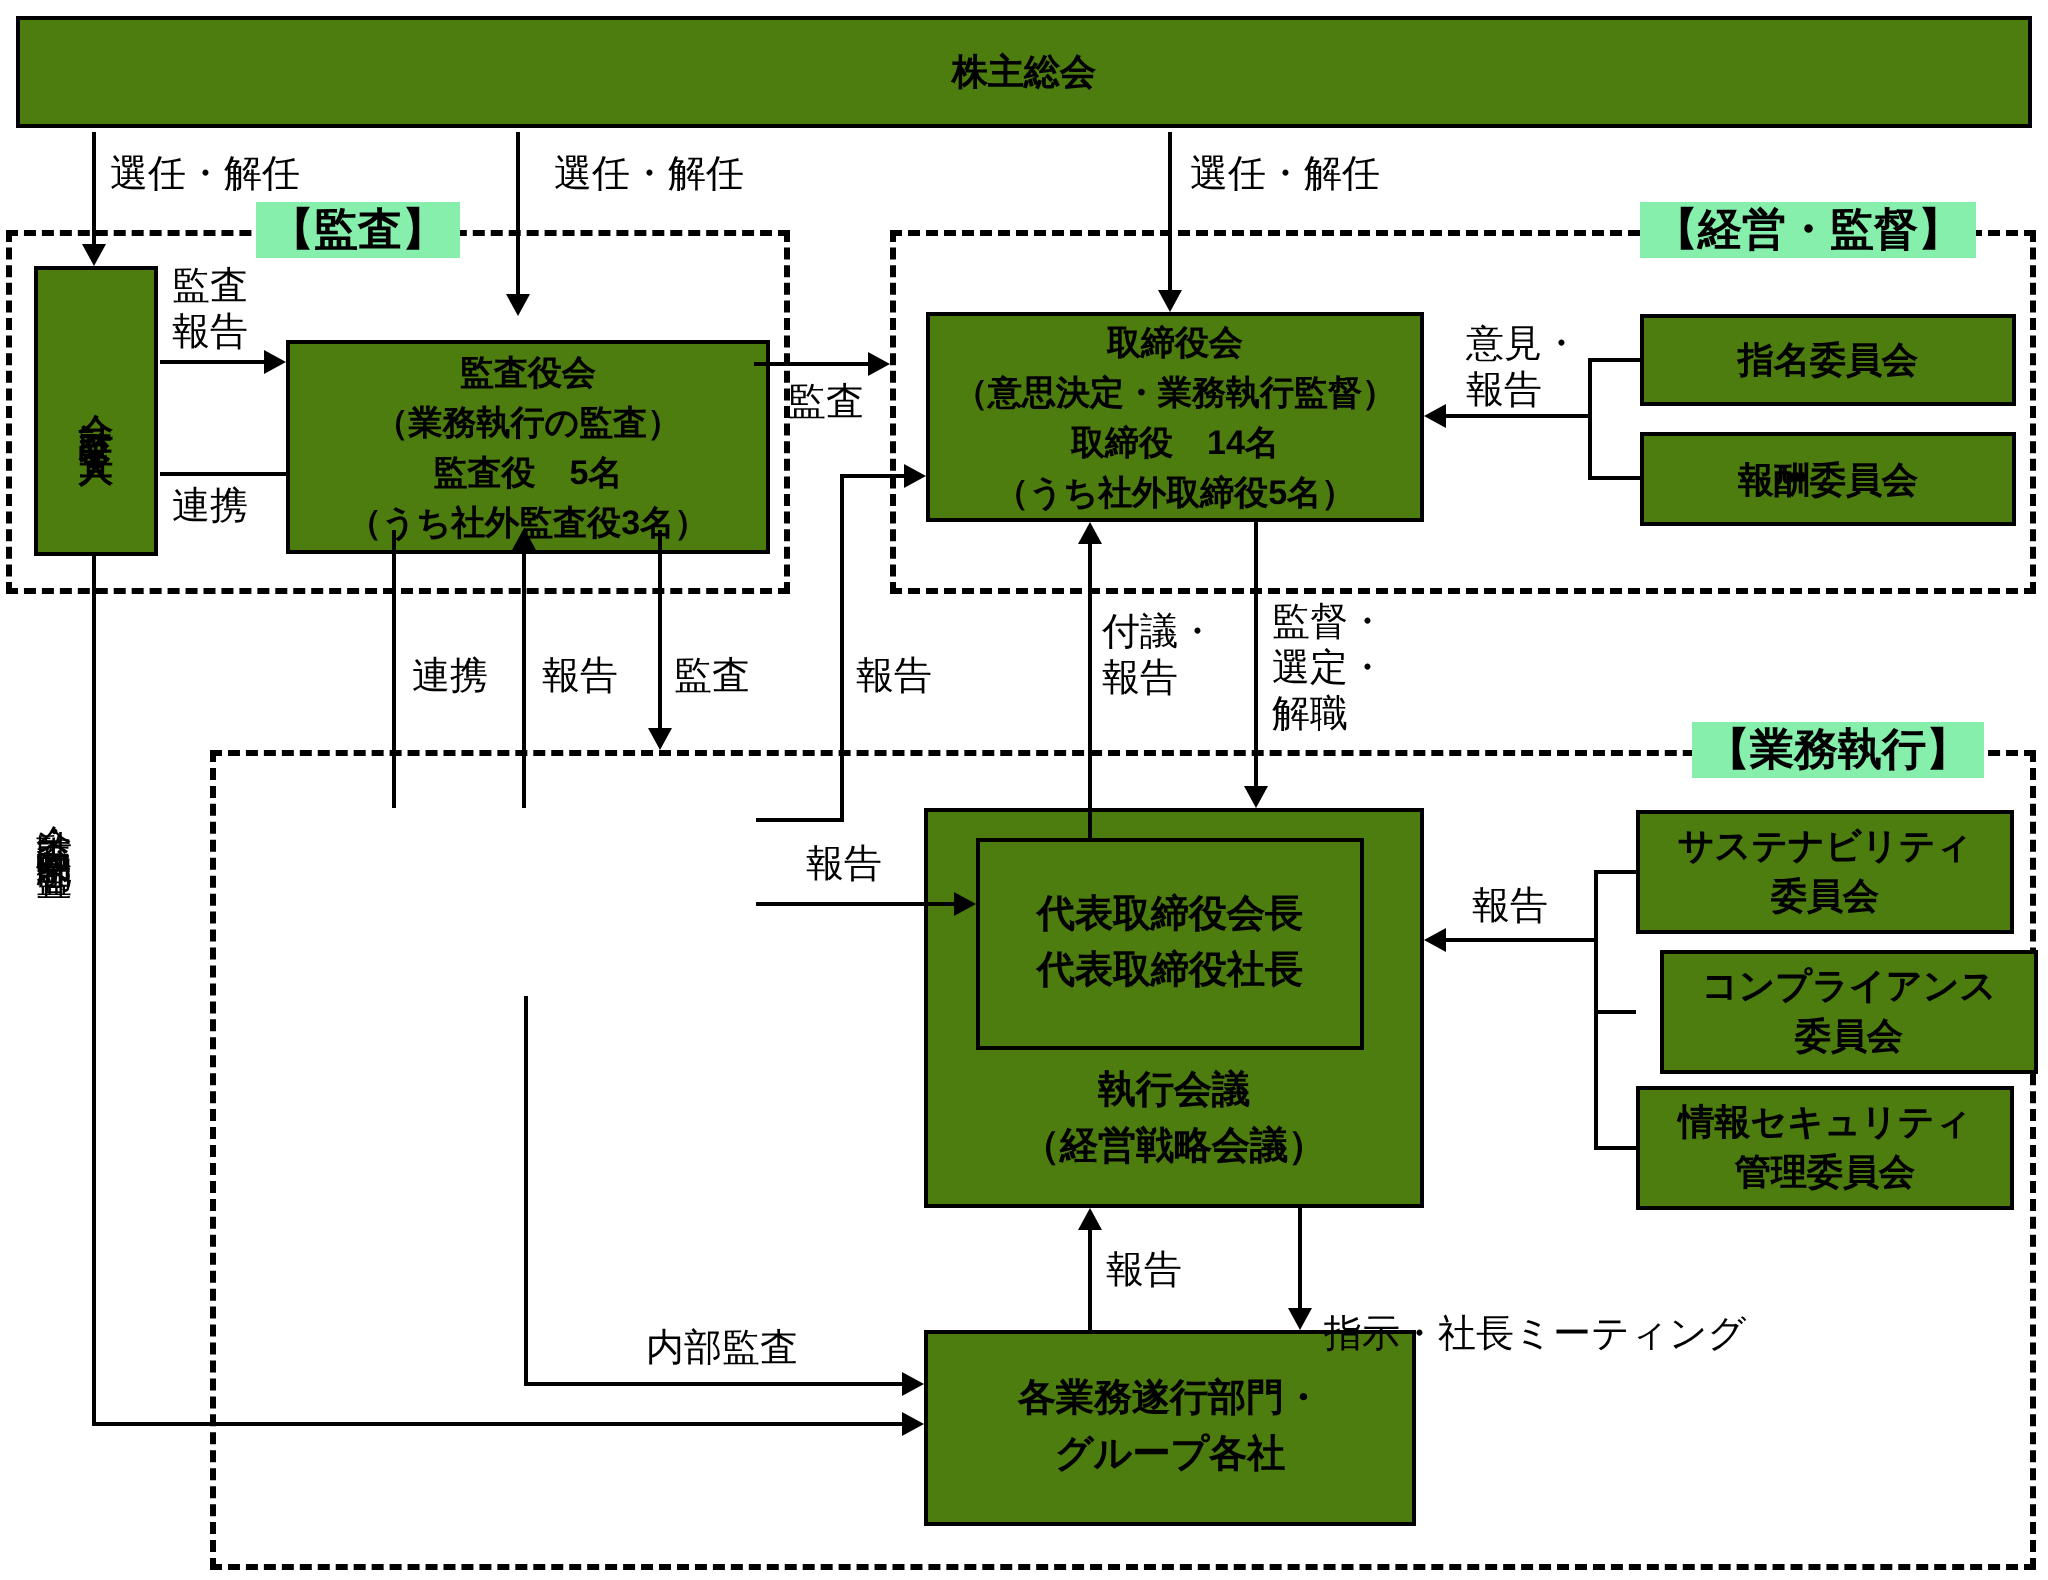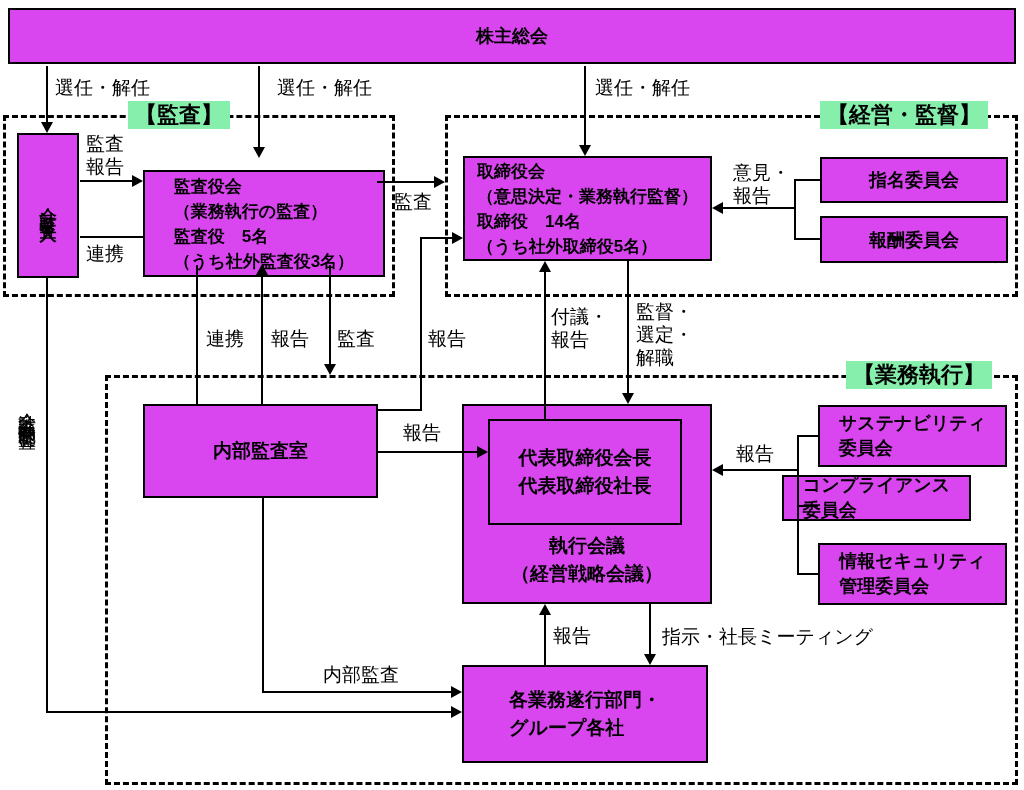--- a/index.html
+++ b/index.html
@@ -1,19 +1,19 @@
 <!DOCTYPE html>
 <html><head>
 <meta charset="utf-8">
 <style>
   html,body{margin:0;padding:0;background:#fff;}
   #stage{position:relative;width:1024px;height:790px;background:#fff;overflow:hidden;
          font-family:"Liberation Sans",sans-serif;color:#000;}
-  .box{position:absolute;border:2px solid #000;background:#d946ef;display:flex;
-       align-items:center;justify-content:center;text-align:left;
+  .box{position:absolute;border:2px solid #000;background:#4d7c0f;display:flex;
+       align-items:center;justify-content:center;text-align:center;
        font-weight:bold;white-space:pre-line;box-sizing:border-box;
        font-family:"Liberation Sans",sans-serif;}
   .section{position:absolute;border:3px dashed #000;box-sizing:border-box;background:transparent;}
   .seclabel{position:absolute;font-family:"Liberation Serif",serif;font-weight:bold;
             font-size:22px;line-height:28px;background:#86efac;padding:0 7px;white-space:nowrap;}
   .elabel{position:absolute;font-family:"Liberation Serif",serif;font-size:19px;
           line-height:23px;white-space:pre-line;}
   .vlabel{position:absolute;font-family:"Liberation Serif",serif;font-size:18px;
           writing-mode:vertical-rl;text-orientation:upright;letter-spacing:2px;}
   .hline{position:absolute;height:2px;background:#000;}
@@ -49,31 +49,30 @@
 
   <div class="box" style="left:463px;top:156px;width:249px;height:105px;font-size:17px;line-height:25px;">取締役会
 （意思決定・業務執行監督）
 取締役　14名
 （うち社外取締役5名）</div>
 
   <div class="box" style="left:820px;top:157px;width:188px;height:46px;font-size:18px;">指名委員会</div>
 
   <div class="box" style="left:820px;top:216px;width:188px;height:47px;font-size:18px;">報酬委員会</div>
 
-  <div class="box" style="left:143px;top:404px;width:235px;height:94px;font-size:19px;">内部監査室</div>
 
   <div class="box" style="left:462px;top:404px;width:250px;height:200px;"></div>
   <div class="box" style="left:488px;top:419px;width:194px;height:106px;font-size:19px;line-height:28px;">代表取締役会長
 代表取締役社長</div>
   <div style="position:absolute;left:464px;top:531px;width:246px;height:58px;display:flex;align-items:center;justify-content:center;text-align:center;font-weight:bold;font-size:19px;line-height:28px;white-space:pre-line;">執行会議
 （経営戦略会議）</div>
 
   <div class="box" style="left:818px;top:405px;width:189px;height:62px;font-size:18px;line-height:25px;">サステナビリティ
 委員会</div>
-  <div class="box" style="left:782px;top:475px;width:189px;height:46px;font-size:18px;line-height:25px;">コンプライアンス
+  <div class="box" style="left:830px;top:475px;width:189px;height:62px;font-size:18px;line-height:25px;">コンプライアンス
 委員会</div>
   <div class="box" style="left:818px;top:543px;width:189px;height:62px;font-size:18px;line-height:25px;">情報セキュリティ
 管理委員会</div>
 
   <div class="box" style="left:462px;top:665px;width:246px;height:98px;font-size:19px;line-height:28px;">各業務遂行部門・
 グループ各社</div>
 
   <div class="elabel" style="left:55px;top:76px;">選任・解任</div>
   <div class="elabel" style="left:277px;top:76px;">選任・解任</div>
   <div class="elabel" style="left:595px;top:76px;">選任・解任</div>
@@ -88,21 +87,21 @@
   <div class="elabel" style="left:337px;top:327px;">監査</div>
   <div class="elabel" style="left:428px;top:327px;">報告</div>
   <div class="elabel" style="left:551px;top:305px;">付議・
 報告</div>
   <div class="elabel" style="left:636px;top:300px;">監督・
 選定・
 解職</div>
   <div class="elabel" style="left:403px;top:421px;">報告</div>
   <div class="elabel" style="left:736px;top:442px;">報告</div>
   <div class="elabel" style="left:553px;top:624px;">報告</div>
-  <div class="elabel" style="left:662px;top:625px;">指示・社長ミーティング</div>
+  <div class="elabel" style="left:662px;top:656px;">指示・社長ミーティング</div>
   <div class="elabel" style="left:323px;top:663px;">内部監査</div>
   <div class="vlabel" style="left:15px;top:398px;height:215px;">会計監査・内部統制監査</div>
 
   <div class="vline" style="left:46px;top:66px;height:58px;"></div>
   <div class="ar ar-d" style="left:41px;top:122px;"></div>
 
   <div class="vline" style="left:258px;top:66px;height:84px;"></div>
   <div class="ar ar-d" style="left:253px;top:147px;"></div>
 
   <div class="vline" style="left:584px;top:66px;height:82px;"></div>

